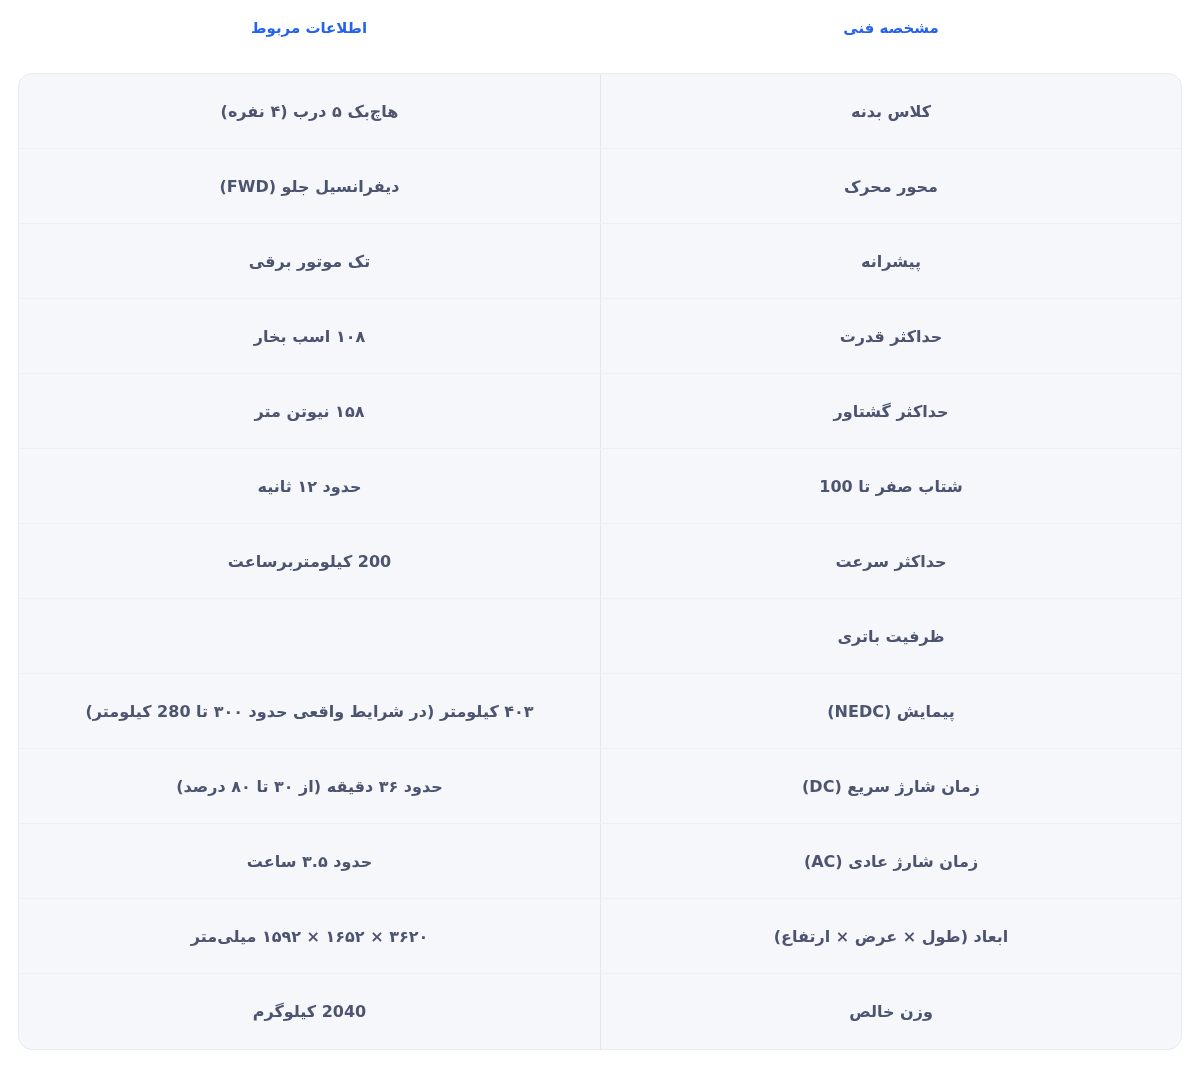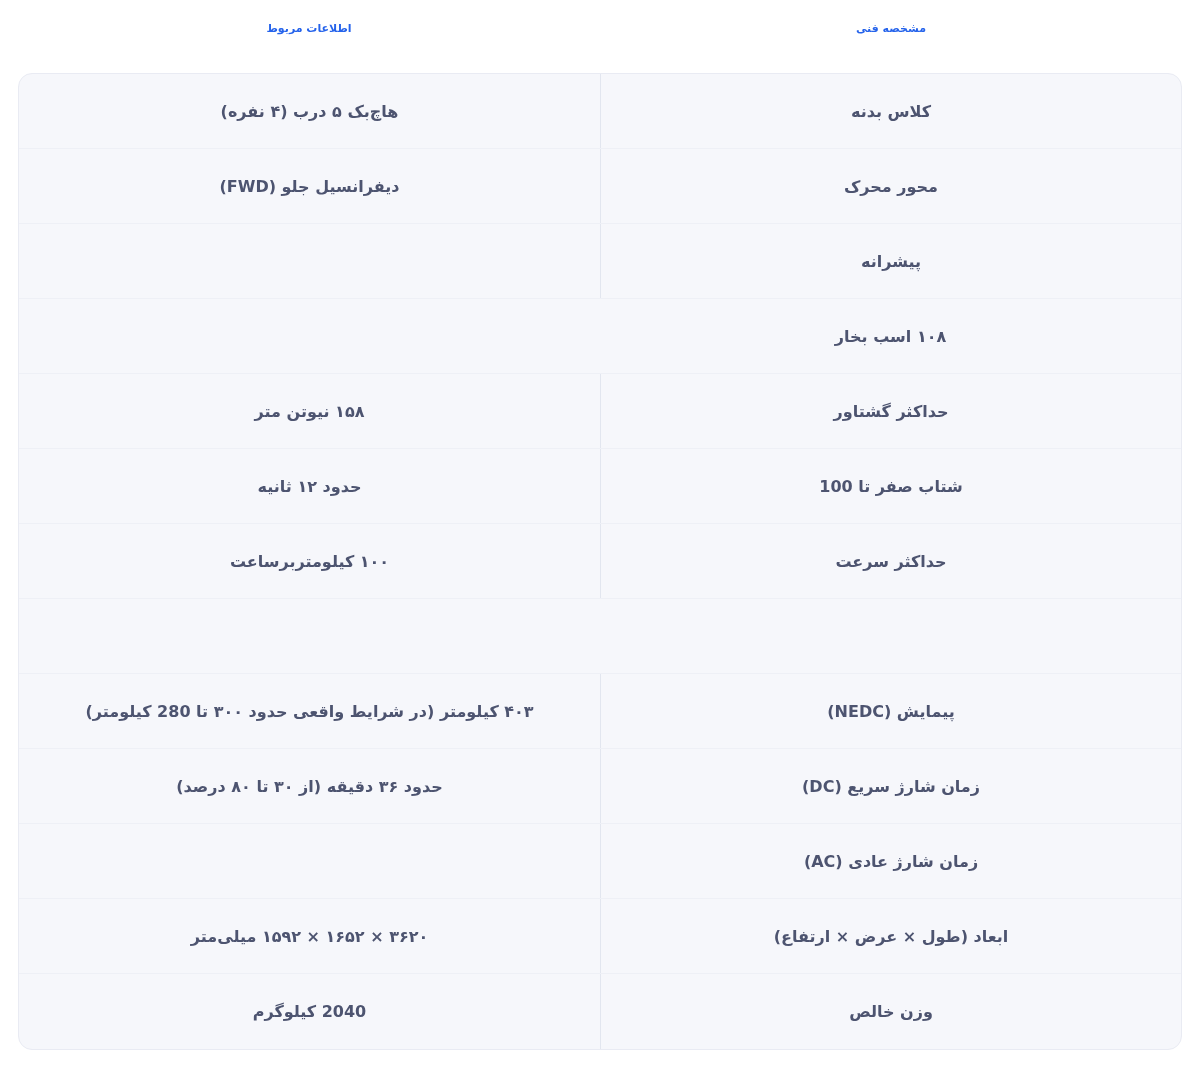--- a/index.html
+++ b/index.html
@@ -24,21 +24,21 @@
     grid-template-columns: 1fr 1fr;
     align-items: center;
     height: 56px;
     padding: 0 18px;
     direction: rtl;
   }
   .header-cell {
     text-align: center;
     color: var(--accent);
     font-weight: bold;
-    font-size: 11px;
+    font-size: 15px;
   }
   .spec-table {
     margin: 17px 18px 0 18px;
     background: var(--cell-bg);
     border: 1px solid var(--outer-border);
     border-radius: 14px;
     overflow: hidden;
     direction: rtl;
   }
   .spec-row {
@@ -79,48 +79,52 @@
     <div class="spec-row">
       <div class="cell cell-spec">کلاس بدنه</div>
       <div class="cell cell-info">هاچ‌بک ۵ درب (۴ نفره)</div>
     </div>
     <div class="spec-row">
       <div class="cell cell-spec">محور محرک</div>
       <div class="cell cell-info">دیفرانسیل جلو (FWD)</div>
     </div>
     <div class="spec-row">
       <div class="cell cell-spec">پیشرانه</div>
+      <div class="cell cell-info">تک موتور برقی</div>
     </div>
     <div class="spec-row">
+      <div class="cell cell-spec">حداکثر قدرت</div>
       <div class="cell cell-info">۱۰۸ اسب بخار</div>
     </div>
     <div class="spec-row">
       <div class="cell cell-spec">حداکثر گشتاور</div>
       <div class="cell cell-info">۱۵۸ نیوتن متر</div>
     </div>
     <div class="spec-row">
       <div class="cell cell-spec">شتاب صفر تا 100</div>
       <div class="cell cell-info">حدود ۱۲ ثانیه</div>
     </div>
     <div class="spec-row">
       <div class="cell cell-spec">حداکثر سرعت</div>
-      <div class="cell cell-info">۱۰۰ کیلومتربرساعت</div>
+      <div class="cell cell-info">200 کیلومتربرساعت</div>
     </div>
     <div class="spec-row">
+      <div class="cell cell-spec">ظرفیت باتری</div>
     </div>
     <div class="spec-row">
       <div class="cell cell-spec">پیمایش (NEDC)</div>
       <div class="cell cell-info">۴۰۳ کیلومتر (در شرایط واقعی حدود ۳۰۰ تا 280 کیلومتر)</div>
     </div>
     <div class="spec-row">
       <div class="cell cell-spec">زمان شارژ سریع (DC)</div>
       <div class="cell cell-info">حدود ۳۶ دقیقه (از ۳۰ تا ۸۰ درصد)</div>
     </div>
     <div class="spec-row">
       <div class="cell cell-spec">زمان شارژ عادی (AC)</div>
+      <div class="cell cell-info">حدود ۳.۵ ساعت</div>
     </div>
     <div class="spec-row">
       <div class="cell cell-spec">ابعاد (طول × عرض × ارتفاع)</div>
       <div class="cell cell-info">۳۶۲۰ × ۱۶۵۲ × ۱۵۹۲ میلی‌متر</div>
     </div>
     <div class="spec-row">
       <div class="cell cell-spec">وزن خالص</div>
       <div class="cell cell-info">2040 کیلوگرم</div>
     </div>
   </div>

